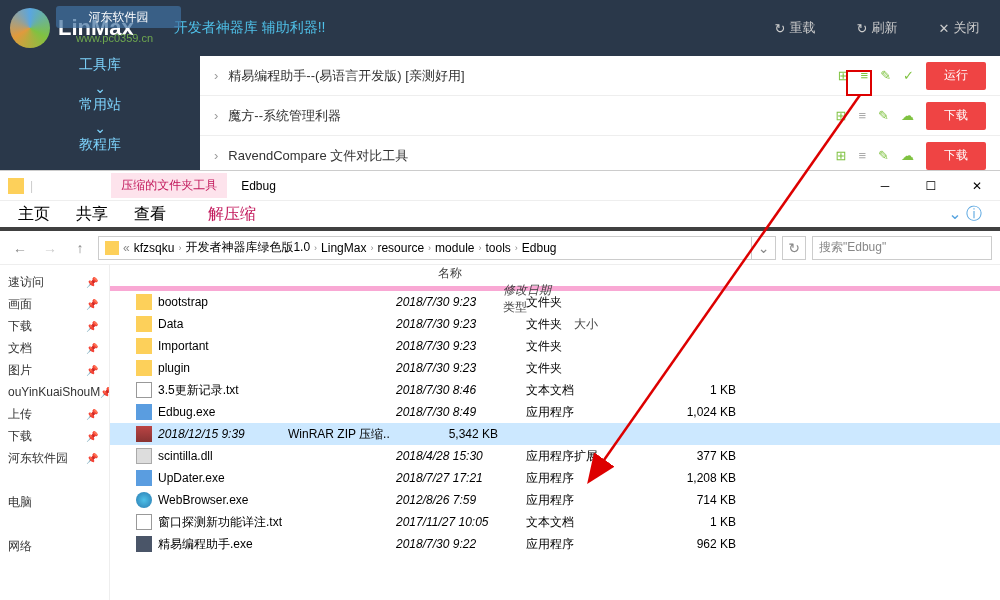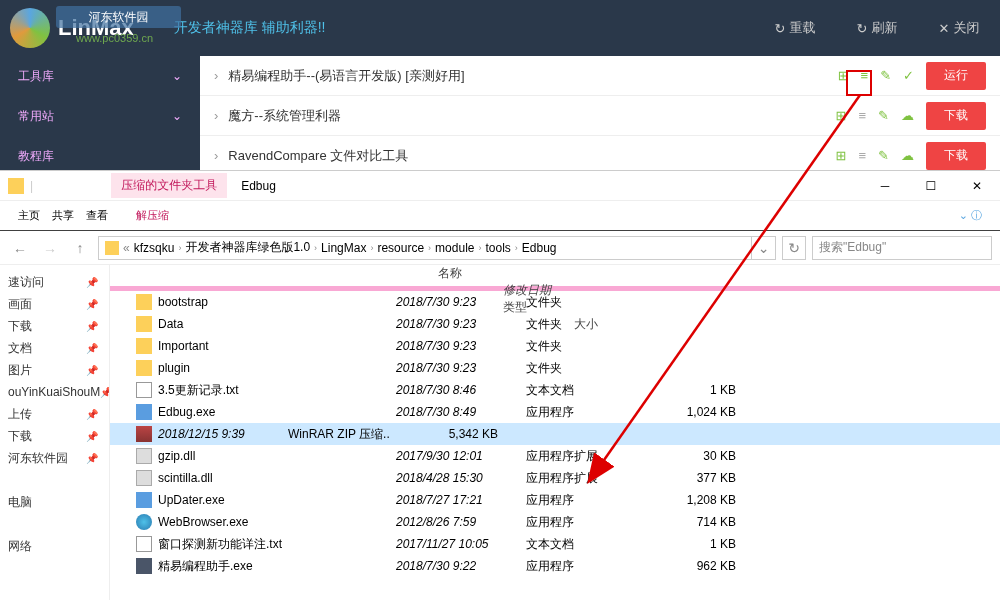--- a/index.html
+++ b/index.html
@@ -9,40 +9,40 @@
 .linmax { position: absolute; top: 0; left: 0; right: 0; height: 170px; background: #2a384a; color: #fff; }
 .lm-header { display: flex; align-items: center; height: 56px; background: #2a384a; }
 .lm-logo { display: flex; align-items: center; padding: 0 10px; }
 .lm-logo-icon { width: 40px; height: 40px; border-radius: 50%; background: conic-gradient(#5aa6e0, #7fc241, #e09a3d, #5aa6e0); margin-right: 8px; }
 .lm-brand { font-size: 22px; font-weight: 600; }
 .lm-site { position: absolute; top: 32px; left: 76px; font-size: 11px; color: #6fa84f; }
 .lm-subtitle { margin-left: 30px; font-size: 14px; color: #4fc1e9; }
 .lm-actions { margin-left: auto; display: flex; }
 .lm-action { width: 82px; height: 56px; display: flex; align-items: center; justify-content: center; gap: 4px; font-size: 13px; color: #ccc; cursor: pointer; }
 .lm-sidebar { position: absolute; left: 0; top: 56px; width: 200px; }
-.lm-sidebar-item { height: 40px; display: flex; align-items: center; padding: 0 18px; font-size: 12px; color: #f0abfc; cursor: pointer; justify-content: space-between; }
+.lm-sidebar-item { height: 40px; display: flex; align-items: center; padding: 0 18px; font-size: 14px; color: #7dd3fc; cursor: pointer; justify-content: space-between; flex-direction: column; }
 .lm-content { position: absolute; left: 200px; right: 0; top: 56px; background: #fff; }
 .lm-row { height: 40px; border-bottom: 1px solid #eee; display: flex; align-items: center; padding: 0 14px; color: #333; font-size: 13px; }
 .lm-row-title { flex: 1; }
 .lm-row-icons { display: flex; align-items: center; gap: 12px; }
 .lm-row-btn { width: 60px; height: 28px; background: #ef4444; color: #fff; display: flex; align-items: center; justify-content: center; font-size: 12px; border-radius: 2px; cursor: pointer; }
 .lm-caret { color: #999; margin-right: 10px; }
 .highlight-box { position: absolute; border: 2px solid #d00; width: 26px; height: 26px; top: 70px; left: 846px; pointer-events: none; }
 .watermark-top { position: absolute; top: 6px; left: 56px; width: 125px; height: 22px; background: rgba(64,112,160,.7); border-radius: 3px; display: flex; align-items: center; justify-content: center; font-size: 12px; color: #fff; }
 
 
 .explorer { position: absolute; top: 170px; left: 0; right: 0; bottom: 0; background: #fff; border-top: 1px solid #ccc; }
 .ex-titlebar { height: 30px; background: #fff; display: flex; align-items: center; border-bottom: 1px solid #eee; }
 .ex-titlebar-left { display: flex; align-items: center; gap: 6px; padding: 0 8px; font-size: 12px; }
 .ex-titlebar-icon { width: 16px; height: 16px; background: #fdd05a; }
 .ex-tab { padding: 4px 10px; font-size: 12px; }
 .ex-tab.pink { background: #fde3ec; color: #c2185b; margin-left: 70px; }
 .ex-titlebar-right { margin-left: auto; display: flex; }
 .ex-win-btn { width: 46px; height: 30px; display: flex; align-items: center; justify-content: center; font-size: 12px; cursor: pointer; }
-.ex-ribbon { height: 30px; display: flex; align-items: center; gap: 12px; padding: 0 18px; font-size: 11px; border-bottom: 1px solid #404040; }
+.ex-ribbon { height: 30px; display: flex; align-items: center; gap: 26px; padding: 0 18px; font-size: 16px; border-bottom: 4px solid #404040; }
 .ex-ribbon span { cursor: pointer; }
 .ex-addr { height: 34px; display: flex; align-items: center; padding: 0 8px; gap: 6px; border-bottom: 1px solid #eee; }
 .ex-nav-btn { width: 24px; height: 24px; display: flex; align-items: center; justify-content: center; color: #888; cursor: pointer; font-size: 14px; }
 .ex-path { flex: 1; height: 24px; border: 1px solid #ccc; display: flex; align-items: center; padding: 0 6px; font-size: 12px; gap: 4px; }
 .crumb { cursor: pointer; }
 .crumb-sep { color: #888; font-size: 9px; }
 .ex-search { width: 180px; height: 24px; border: 1px solid #ccc; display: flex; align-items: center; padding: 0 6px; font-size: 12px; color: #888; }
 .ex-body { display: flex; height: calc(100% - 94px); }
 .ex-side { width: 110px; border-right: 1px solid #eee; padding: 6px 0; font-size: 12px; overflow: hidden; }
 .ex-side-item { height: 22px; display: flex; align-items: center; justify-content: space-between; padding: 0 10px 0 8px; color: #333; cursor: pointer; }
@@ -299,27 +299,20 @@
     <div class="col-size">1,024 KB</div>
           </div>
           <div class="file-row selected">
             <div class="file-icon fi-zip"></div>
     <div class="col-date">2018/12/15 9:39</div>
     <div class="col-type">WinRAR ZIP 压缩..</div>
     <div class="col-size">5,342 KB</div>
           </div>
           <div class="file-row">
             <div class="file-icon fi-dll"></div>
-    <div class="col-name" style="width:238px">gzip.dll</div>
-    <div class="col-date">2017/9/30 12:01</div>
-    <div class="col-type">应用程序扩展</div>
-    <div class="col-size">30 KB</div>
-          </div>
-          <div class="file-row">
-            <div class="file-icon fi-dll"></div>
     <div class="col-name" style="width:238px">scintilla.dll</div>
     <div class="col-date">2018/4/28 15:30</div>
     <div class="col-type">应用程序扩展</div>
     <div class="col-size">377 KB</div>
           </div>
           <div class="file-row">
             <div class="file-icon fi-exe"></div>
     <div class="col-name" style="width:238px">UpDater.exe</div>
     <div class="col-date">2018/7/27 17:21</div>
     <div class="col-type">应用程序</div>

